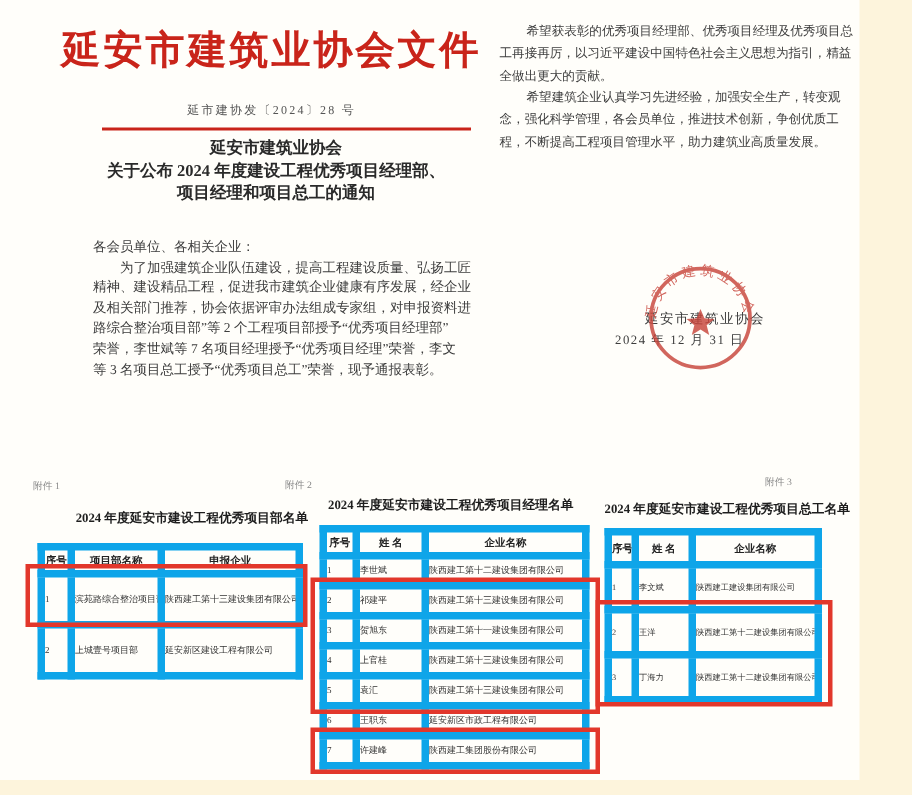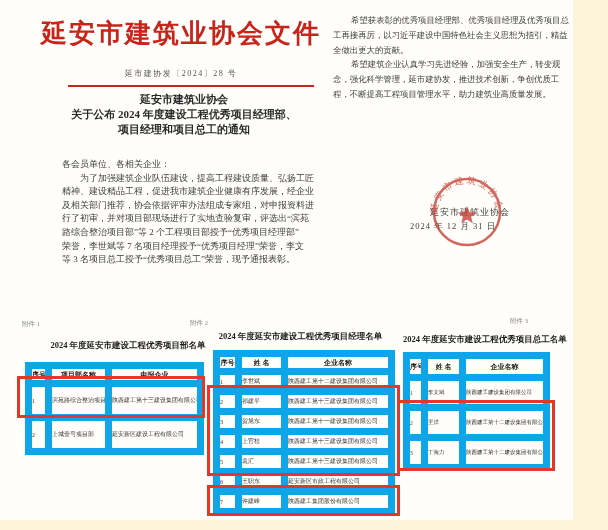--- a/index.html
+++ b/index.html
@@ -22,21 +22,21 @@
   .attach .cont{padding-left:22px;}
   .signer{position:absolute;left:410px;top:206px;width:120px;text-align:center;
           font-size:9px;letter-spacing:1px;white-space:nowrap;}
   .sign-date{position:absolute;left:410px;top:221px;width:120px;text-align:left;
              font-size:8.5px;letter-spacing:1px;white-space:nowrap;}
   .seal{position:absolute;left:425px;top:170px;opacity:.82;}
   .annex-label{font-size:6.5px;color:#888;white-space:nowrap;position:absolute;}
   .annex-title{position:absolute;font-weight:bold;font-size:8.5px;color:#1e1e1e;
                text-align:center;white-space:nowrap;}
   table{border-collapse:collapse;position:absolute;table-layout:fixed;}
-  th,td{border:7px solid #0ea5e9;padding:0;overflow:hidden;white-space:nowrap;}
+  th,td{border:5px solid #0ea5e9;padding:0;overflow:hidden;white-space:nowrap;}
   th{font-size:7px;font-weight:bold;color:#222;}
   td{font-size:6px;color:#333;}
   .t3 td{font-size:5.5px;}
   .hl{position:absolute;border:3px solid #e2372b;z-index:5;}
 </style>
 </head>
 <body>
 
 <div class="stage">
   <div class="paper"></div>
@@ -49,32 +49,31 @@
     <div>延安市建筑业协会</div>
     <div>关于公布 2024 年度建设工程优秀项目经理部、</div>
     <div>项目经理和项目总工的通知</div>
   </div>
 
   <div class="body-left">
     <div class="line">各会员单位、各相关企业：</div>
     <div class="line indent">为了加强建筑企业队伍建设，提高工程建设质量、弘扬工匠</div>
     <div class="line">精神、建设精品工程，促进我市建筑企业健康有序发展，经企业</div>
     <div class="line">及相关部门推荐，协会依据评审办法组成专家组，对申报资料进</div>
-    <div class="line">行了初审，并对项目部现场进行了实地查验复审，评选出“滨苑</div>
     <div class="line">路综合整治项目部”等 2 个工程项目部授予“优秀项目经理部”</div>
     <div class="line">荣誉，李世斌等 7 名项目经理授予“优秀项目经理”荣誉，李文</div>
     <div class="line">等 3 名项目总工授予“优秀项目总工”荣誉，现予通报表彰。</div>
   </div>
 
   <div class="body-right">
     <div class="line indent">希望获表彰的优秀项目经理部、优秀项目经理及优秀项目总</div>
     <div class="line">工再接再厉，以习近平建设中国特色社会主义思想为指引，精益</div>
     <div class="line">全做出更大的贡献。</div>
     <div class="line indent">希望建筑企业认真学习先进经验，加强安全生产，转变观</div>
-    <div class="line">念，强化科学管理，延市建协发，推进技术创新，争创优质工</div>
+    <div class="line">念，强化科学管理，各会员单位，推进技术创新，争创优质工</div>
     <div class="line">程，不断提高工程项目管理水平，助力建筑业高质量发展。</div>
   </div>
 
 
   <div class="signer">延安市建筑业协会</div>
   <div class="sign-date">2024 年 12 月 31 日</div>
   <svg class="seal" width="84" height="84" viewBox="0 0 84 84">
     <circle cx="42" cy="42" r="33" fill="none" stroke="#c8453b" stroke-width="2.5"></circle>
     <defs>
         <path id="sealArc" d="M 14,54 A 30,30 0 1 1 70,54" fill="none"></path>

